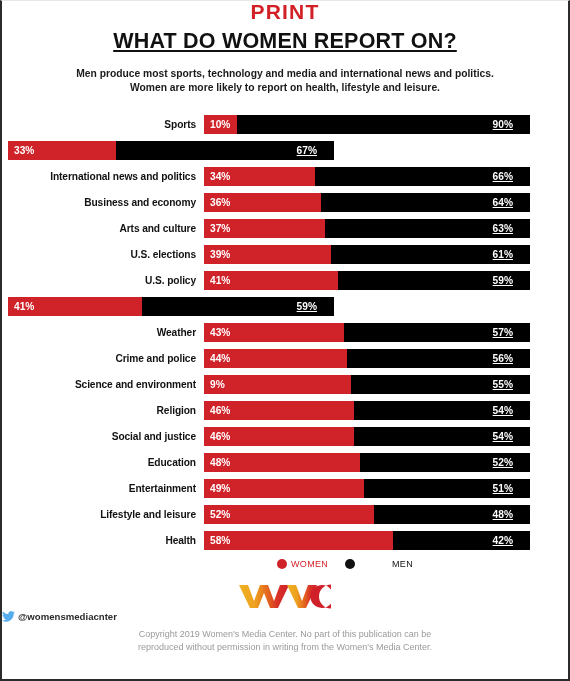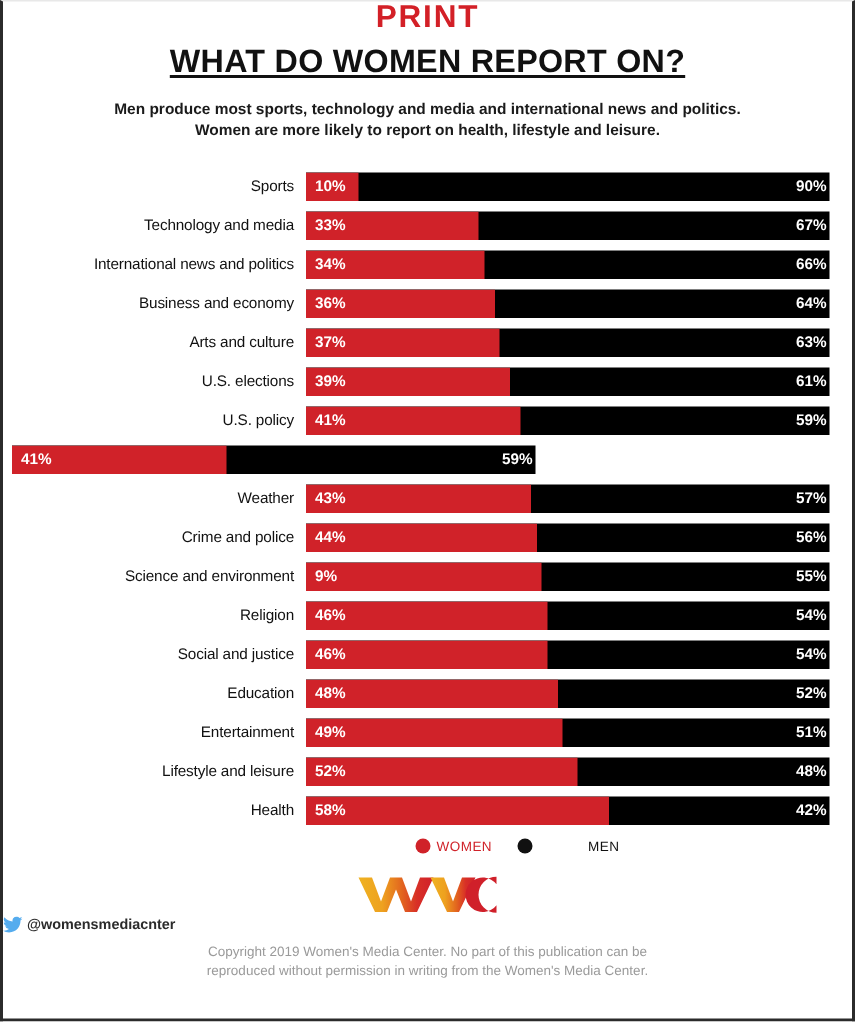--- a/index.html
+++ b/index.html
@@ -64,51 +64,50 @@
     display: flex;
     align-items: center;
     height: 19px;
     margin-bottom: 7px;
   }
   .row-label {
     width: 196px;
     text-align: right;
     padding-right: 8px;
     font-size: 10.2px;
-    font-weight: normal;
+    font-weight: bold;
     color: #111111;
     letter-spacing: -0.1px;
     box-sizing: border-box;
     white-space: nowrap;
   }
   .bar-track {
     position: relative;
     width: 326px;
     height: 19px;
     background: #000000;
     overflow: hidden;
-    padding-left: 23px;
   }
   .bar-women {
     position: absolute;
     left: 0;
     top: 0;
     bottom: 0;
     background: #d02229;
   }
   .bar-val {
     position: absolute;
     top: 0;
     line-height: 19px;
     font-size: 10.2px;
     font-weight: bold;
     color: #ffffff;
   }
   .bar-val.left  { left: 6px; }
-  .bar-val.right { right: 2px; }
+  .bar-val.right { right: 17px; text-decoration: underline; }
 
   
   .legend {
     display: flex;
     justify-content: center;
     align-items: center;
     gap: 17px;
     margin-top: 9px;
     padding-left: 120px;
   }
@@ -174,21 +173,20 @@
   <div class="chart" id="chart-rows">
       <div class="row">
         <div class="row-label">Sports</div>
         <div class="bar-track">
           <div class="bar-women" style="width: 10%;"></div>
           <span class="bar-val left">10%</span>
           <span class="bar-val right">90%</span>
         </div>
       </div>
       <div class="row">
-        <div class="row-label">Technology and media</div>
         <div class="bar-track">
           <div class="bar-women" style="width: 33%;"></div>
           <span class="bar-val left">33%</span>
           <span class="bar-val right">67%</span>
         </div>
       </div>
       <div class="row">
         <div class="row-label">International news and politics</div>
         <div class="bar-track">
           <div class="bar-women" style="width: 34%;"></div>

